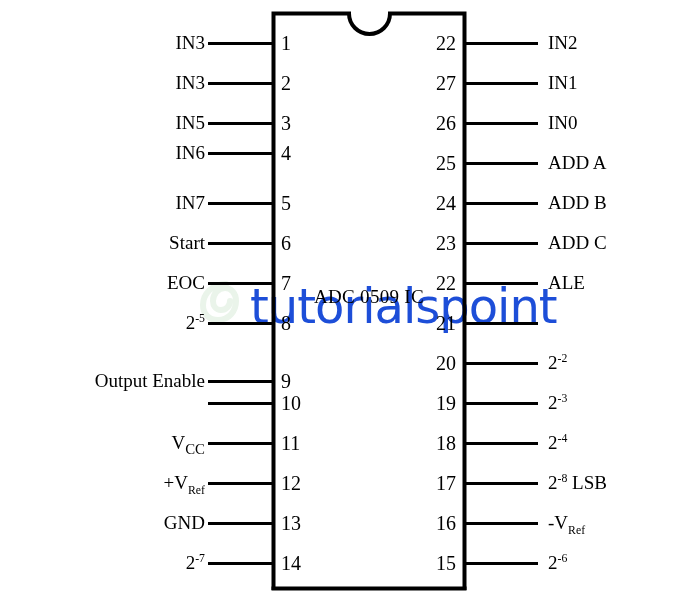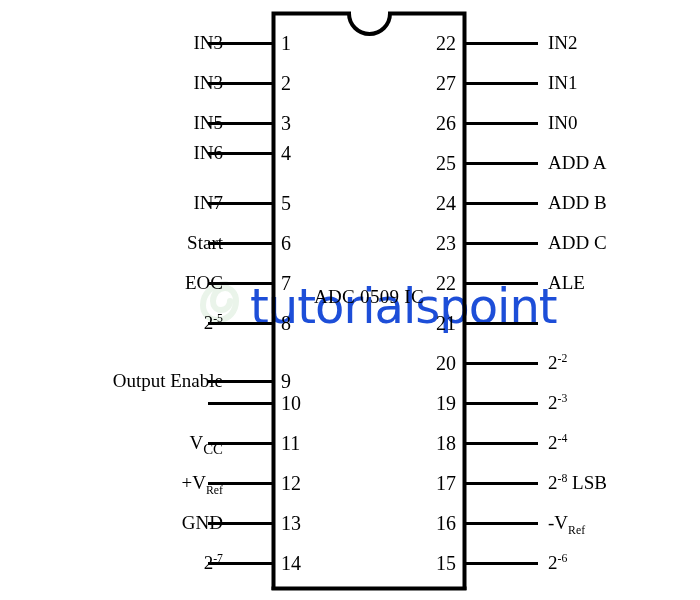--- a/index.html
+++ b/index.html
@@ -92,21 +92,20 @@
     position: absolute;
     top: 0px;
     font-size: 19px;
     line-height: 34px;
     white-space: nowrap;
   }
   .pin-left .pin-label {
     left: 0px;
     width: 205px;
     text-align: right;
-    padding-left: 18px;
   }
   .pin-right .pin-label {
     left: 82px;
     text-align: left;
   }
 
   .pin-num {
     position: absolute;
     top: 0px;
     font-size: 20px;

